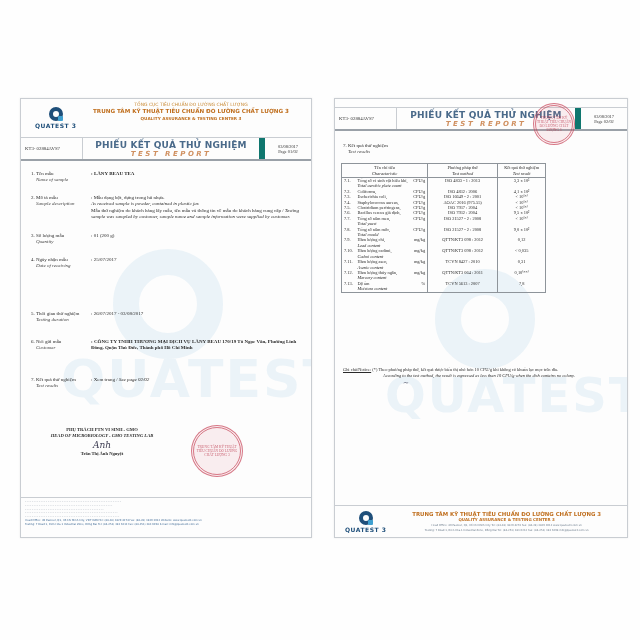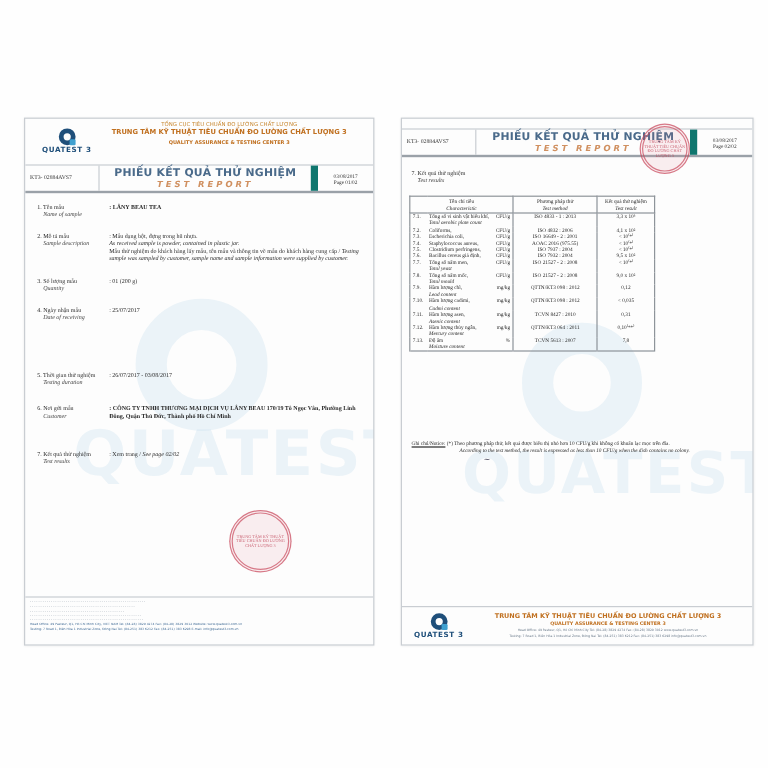--- a/index.html
+++ b/index.html
@@ -161,20 +161,26 @@
   <div class="field" style="top:240px;">
     <div class="f-label"><span>6. Nơi gửi mẫu</span><span class="en">Customer</span></div>
     <div class="f-value bold">: CÔNG TY TNHH THƯƠNG MẠI DỊCH VỤ LÂNY BEAU 170/19 Tô Ngọc Vân, Phường Linh Đông, Quận Thủ Đức, Thành phố Hồ Chí Minh</div>
   </div>
 
   <div class="field" style="top:278px;">
     <div class="f-label"><span>7. Kết quả thử nghiệm</span><span class="en">Test results</span></div>
     <div class="f-value"><span>: Xem trang / </span><span style="font-style:italic">See page 02/02</span></div>
   </div>
 
+  <div class="sign-block" style="left:6px;top:328px;width:150px;">
+    <div class="bold">PHỤ TRÁCH PTN VI SINH - GMO</div>
+    <div class="sign-role-en">HEAD OF MICROBIOLOGY - GMO TESTING LAB</div>
+    <div class="signature">Anh</div>
+    <div class="bold">Trần Thị Ánh Nguyệt</div>
+  </div>
 
   <div class="stamp" style="left:170px;top:326px;width:52px;height:52px;">
     <span>TRUNG TÂM KỸ THUẬT TIÊU CHUẨN ĐO LƯỜNG CHẤT LƯỢNG 3</span>
   </div>
 
 
   <div class="footer1">
     <div class="note-line">- - - - - - - - - - - - - - - - - - - - - - - - - - - - - - - - - - - - - - - - - - - - - - - - - - - - - - -</div>
     <div class="note-line">- - - - - - - - - - - - - - - - - - - - - - - - - - - - - - - - - - - - - - - - - - - - - - - - - -</div>
     <div class="note-line">- - - - - - - - - - - - - - - - - - - - - - - - - - - - - - - - - - - - - - - - - - - - -</div>

